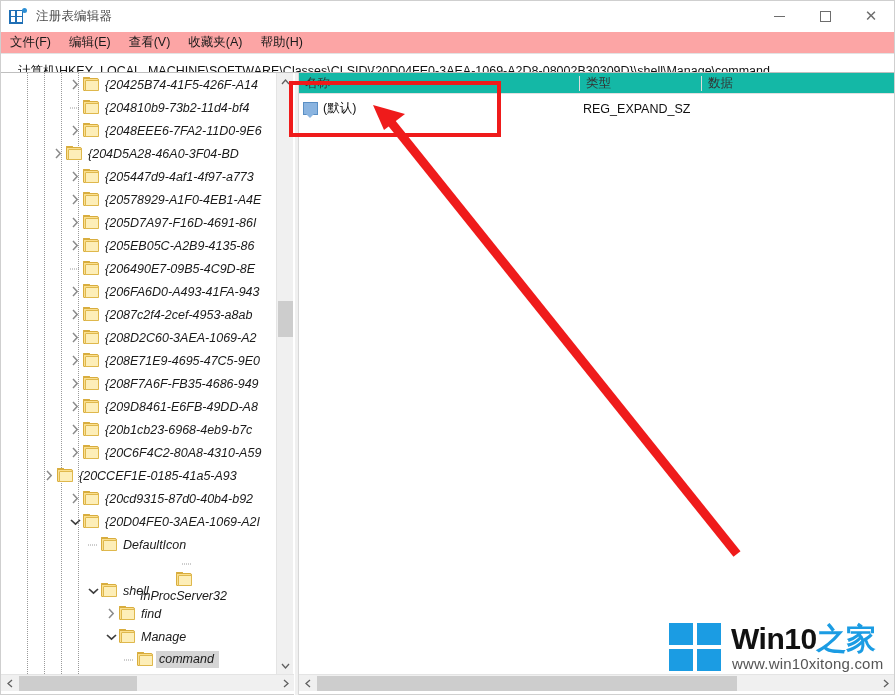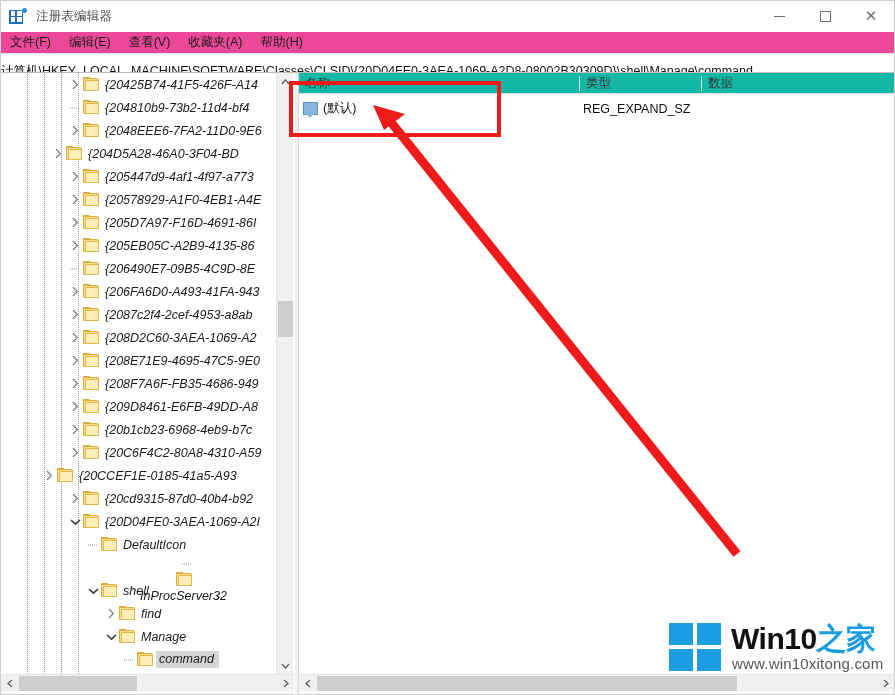--- a/index.html
+++ b/index.html
@@ -55,40 +55,40 @@
     color: #6d6d6d;
   }
   .glyph-min { width: 11px; height: 1px; background: #6d6d6d; }
   .glyph-max { width: 11px; height: 11px; border: 1px solid #6d6d6d; }
   .glyph-close { font-size: 15px; line-height: 1; font-family: "DejaVu Sans", sans-serif; }
 
   
   .menubar {
     position: absolute; left: 0; top: 31px; width: 893px; height: 21px;
     display: flex; align-items: center;
-    background: #ec4899;
+    background: #fca5a5;
     font-size: 12.5px; color: #1a1a1a;
   }
   .menu-item {
     padding: 2px 9px 3px 9px;
     white-space: nowrap;
   }
 
   
   .addressbar {
     position: absolute; left: 0; top: 52px; width: 893px; height: 20px;
     border-top: 1px solid #e3e3e3;
     border-bottom: 1px solid #bfbfbf;
     background: #ffffff;
     display: flex; align-items: center;
     overflow: hidden;
   }
   .addr-text {
     font-size: 12.5px; color: #111; white-space: nowrap;
-    padding-left: 0;
+    padding-left: 17px;
     font-family: "Liberation Sans", sans-serif;
     margin-top: 17px;
   }
 
   
   .pane-tree {
     position: absolute; left: 0; top: 72px;
     width: 293px; height: 601px;
     background: #ffffff;
     overflow: hidden;

